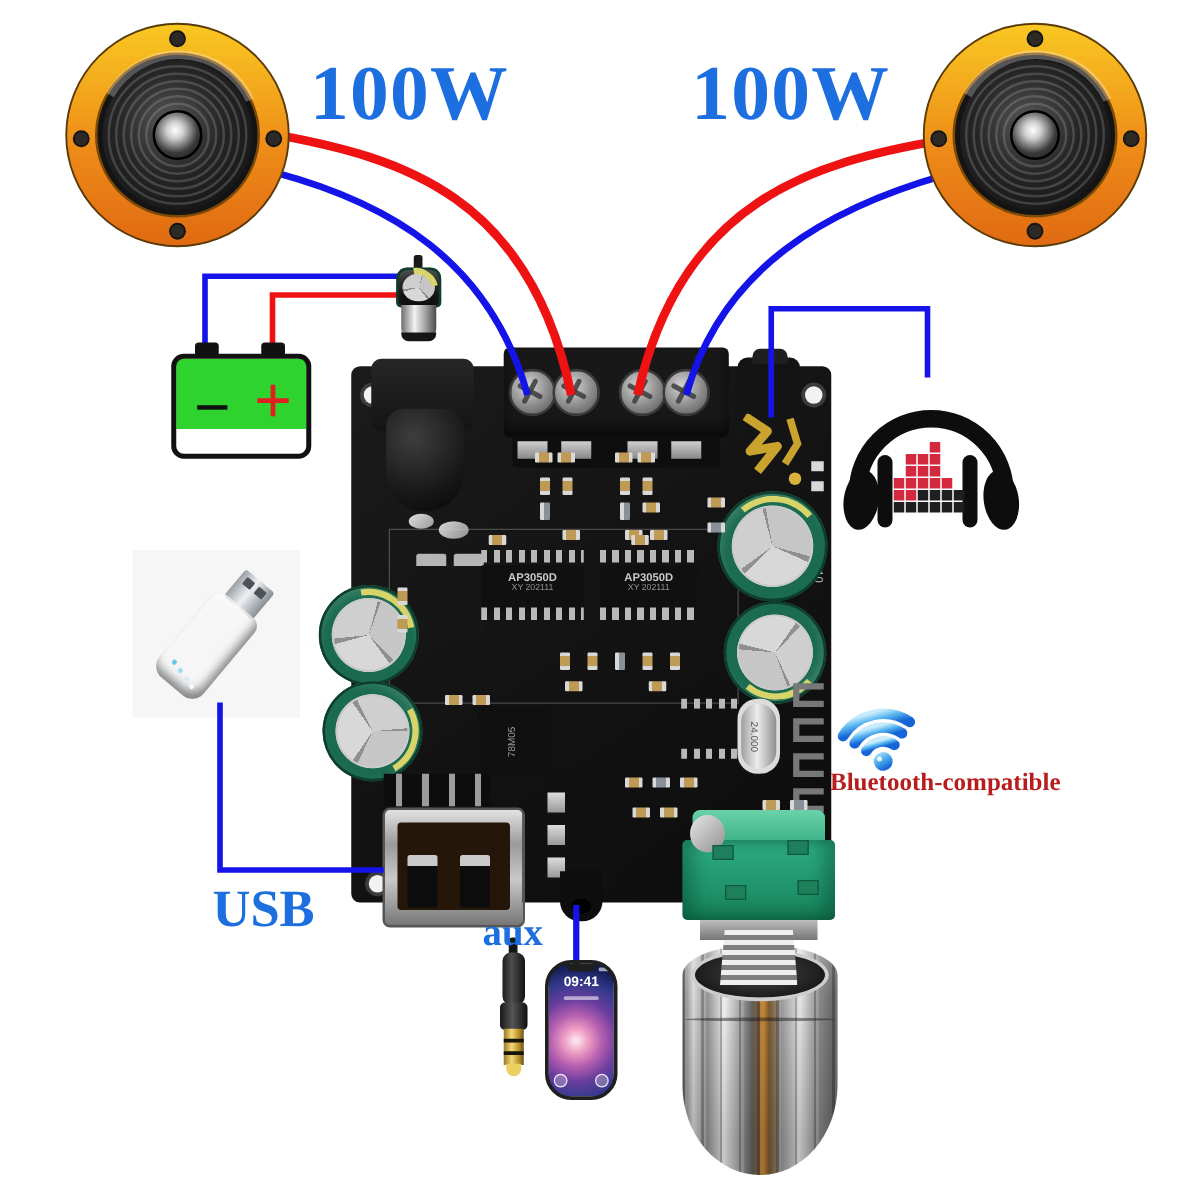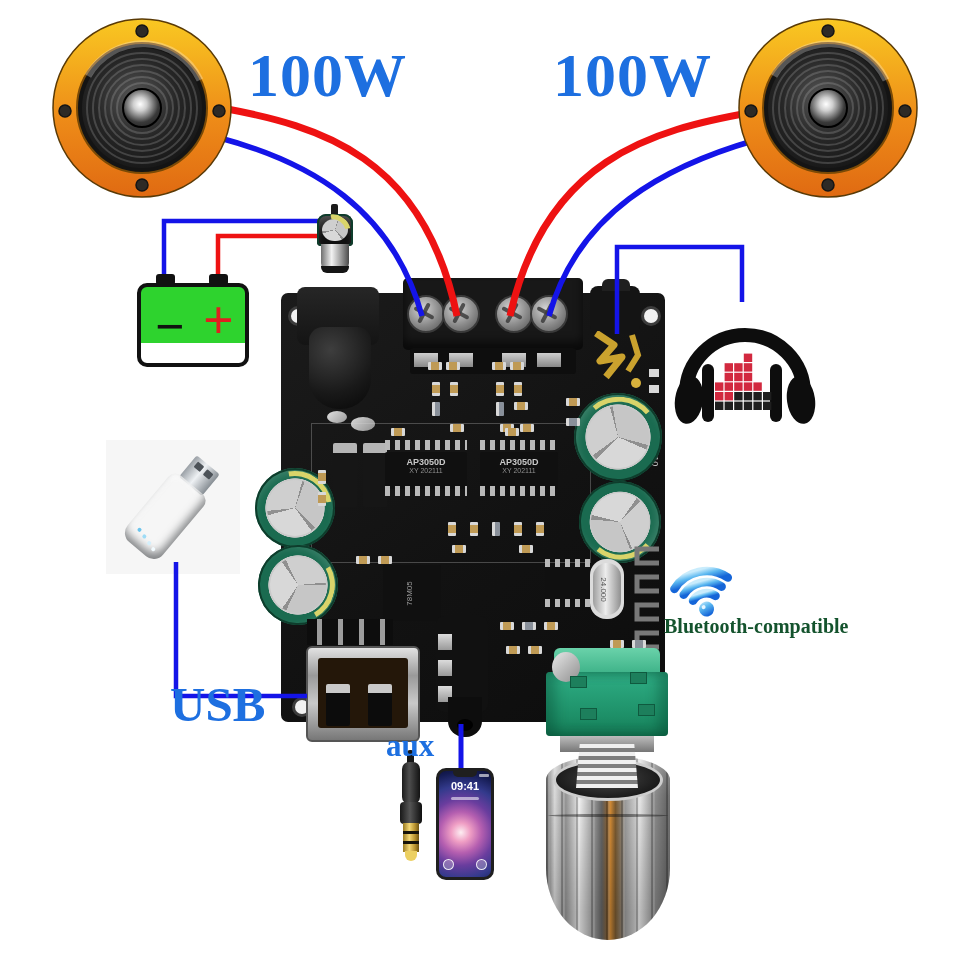--- a/index.html
+++ b/index.html
@@ -5,24 +5,24 @@
   html,body{margin:0;padding:0;background:#fff;}
   .stage{position:relative;width:960px;height:960px;background:#fff;overflow:hidden;
          font-family:"Liberation Serif",serif;}
   .abs{position:absolute;}
 
   
   .lbl{position:absolute;color:#1d6fe0;font-weight:bold;white-space:nowrap;z-index:8;}
   #lbl-100w-left{left:248px;top:40px;font-size:62px;letter-spacing:1px;}
   #lbl-100w-right{left:553px;top:40px;font-size:62px;letter-spacing:1px;}
   #lbl-dc{left:118px;top:362px;font-size:34px;}
-  #lbl-usb{left:170px;top:676px;font-size:49px;}
+  #lbl-usb{left:170px;top:704px;font-size:42px;}
   #lbl-aux{left:386px;top:728px;font-size:31px;}
   #lbl-50{left:742px;top:552px;font-size:60px;color:#2e6ee0;font-family:"Liberation Sans",sans-serif;}
-  #lbl-bt{left:664px;top:615px;font-size:20px;color:#14532d;}
+  #lbl-bt{left:664px;top:615px;font-size:20px;color:#b91c1c;}
 
   
   svg.wires{position:absolute;left:0;top:0;z-index:6;pointer-events:none;}
 
   
   .spk{position:absolute;z-index:7;}
 
   
   .battery{position:absolute;left:137px;top:283px;width:104px;height:76px;z-index:7;
            border:4px solid #111;border-radius:10px;
@@ -83,21 +83,21 @@
   .drive .conn i{position:absolute;top:4px;width:8px;height:7px;background:#4c5258;border-radius:1px;}
   .drive .conn i.s1{left:5px;} .drive .conn i.s2{left:17px;}
   .drive .body{position:absolute;left:0;top:26px;width:46px;height:84px;border-radius:9px 9px 12px 12px;
         background:linear-gradient(135deg,#fdfdfd 0%,#dcdee1 38%,#a4a8ad 72%,#6f7artfd 100%,#6f7378 100%);
         box-shadow:inset -4px -5px 8px rgba(40,44,48,.55), inset 3px 3px 5px rgba(255,255,255,.9);}
   .drive .dots{position:absolute;left:10px;top:92px;width:4px;height:4px;border-radius:50%;background:#6cc4ec;
         box-shadow:8px 2px 0 #9fdcf6,16px 4px 0 #d4effb,23px 6px 0 #f2fbff;}
 
   
   .phone{position:absolute;left:436px;top:768px;width:52px;height:106px;z-index:7;
-         border:3px solid #1f1f1f;border-radius:10px;overflow:hidden;
+         border:3px solid #1f1f1f;border-radius:21px;overflow:hidden;
          background:radial-gradient(circle at 42% 58%,#fdeef2 0%,#ef9ec4 14%,#b55fb0 30%,#6a3d9e 48%,#333a8c 68%,#141b52 88%,#0c0f35 100%);}
   .phone .notch{position:absolute;left:50%;top:0;transform:translateX(-50%);width:24px;height:6px;
          background:#1f1f1f;border-radius:0 0 5px 5px;}
   .phone .time{position:absolute;left:0;right:0;top:9px;text-align:center;color:#fff;
          font-family:"Liberation Sans",sans-serif;font-size:11px;font-weight:bold;}
   .phone .date{position:absolute;left:50%;top:26px;transform:translateX(-50%);width:28px;height:3px;
          background:rgba(255,255,255,.55);border-radius:2px;}
   .phone .stat{position:absolute;right:2px;top:3px;width:10px;height:3px;background:rgba(255,255,255,.6);border-radius:1px;}
   .phone .btn{position:absolute;bottom:7px;width:9px;height:9px;border-radius:50%;
          background:rgba(210,210,220,.35);border:1px solid rgba(255,255,255,.85);}

